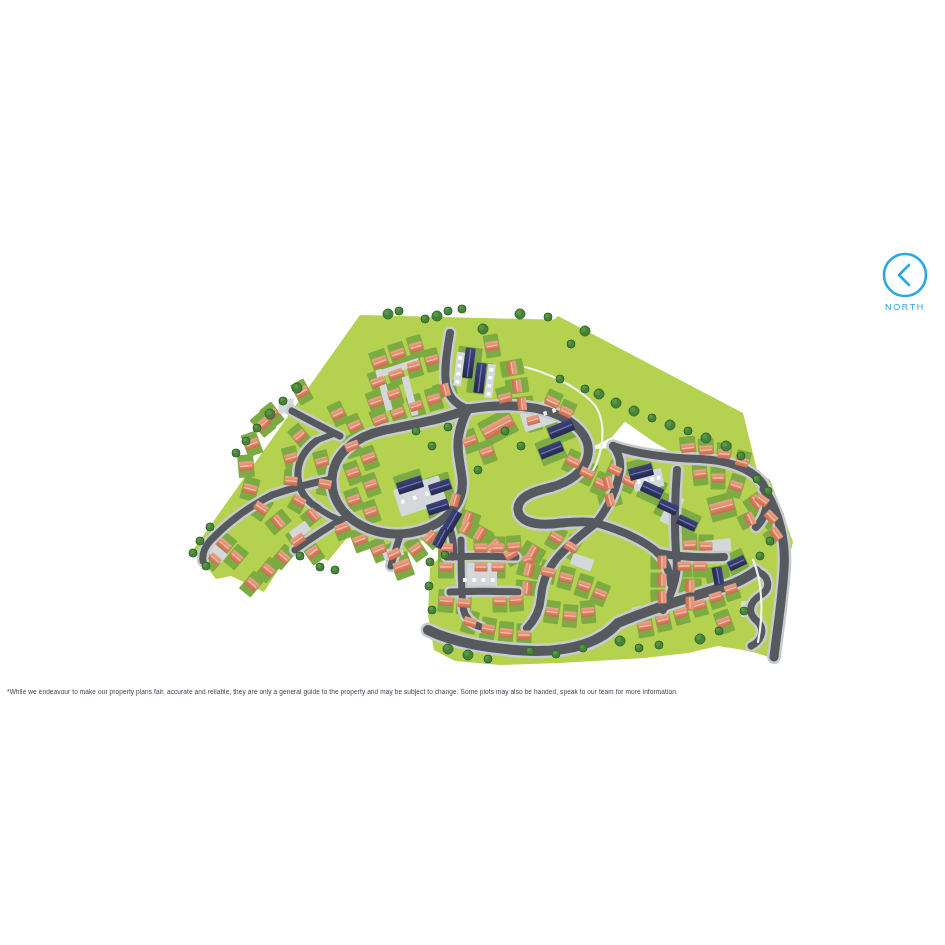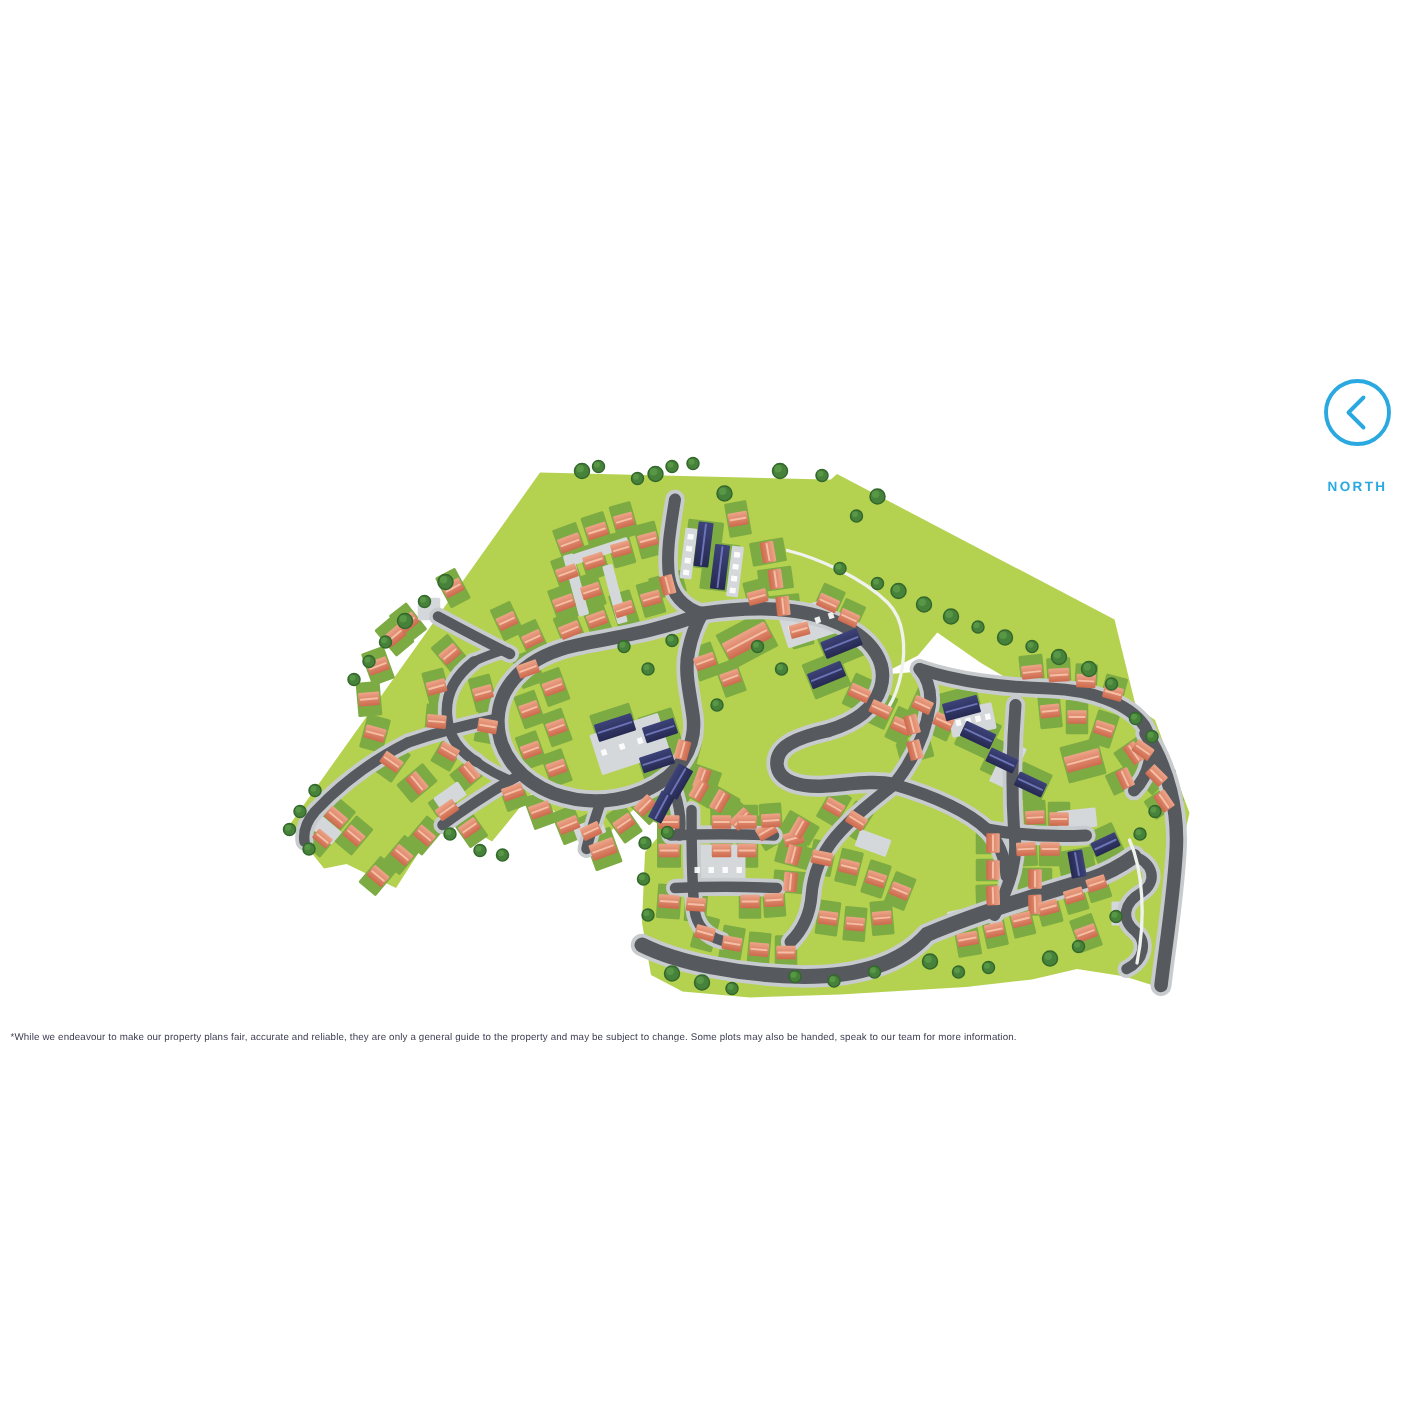--- a/index.html
+++ b/index.html
@@ -1,21 +1,21 @@
 <!DOCTYPE html>
 <html><head>
 <meta charset="utf-8">
 <style>
   html,body{margin:0;padding:0;background:#ffffff;width:945px;height:945px;overflow:hidden;
     font-family:"Liberation Sans", sans-serif;}
   .stage{position:relative;width:945px;height:945px;background:#fff;}
   #plan-svg{position:absolute;left:0;top:0;width:945px;height:945px;display:block;}
   .north{position:absolute;left:879px;top:251px;width:52px;text-align:center;cursor:pointer;}
   .north svg{display:block;margin:0 auto;}
-  .north-label{margin-top:20px;font-size:9px;letter-spacing:1.6px;color:#29a9e0;font-weight:700;}
+  .north-label{margin-top:3px;font-size:9px;letter-spacing:1.6px;color:#29a9e0;font-weight:400;}
   .disclaimer{position:absolute;left:7px;top:688px;font-size:6.5px;color:#3d3d52;
     letter-spacing:0.1px;white-space:nowrap;}
 </style>
 </head>
 <body>
 
 <div class="stage">
   <svg id="plan-svg" viewBox="0 0 945 945">
       <defs>
         <linearGradient id="gS" x1="0" y1="0" x2="0" y2="1">

